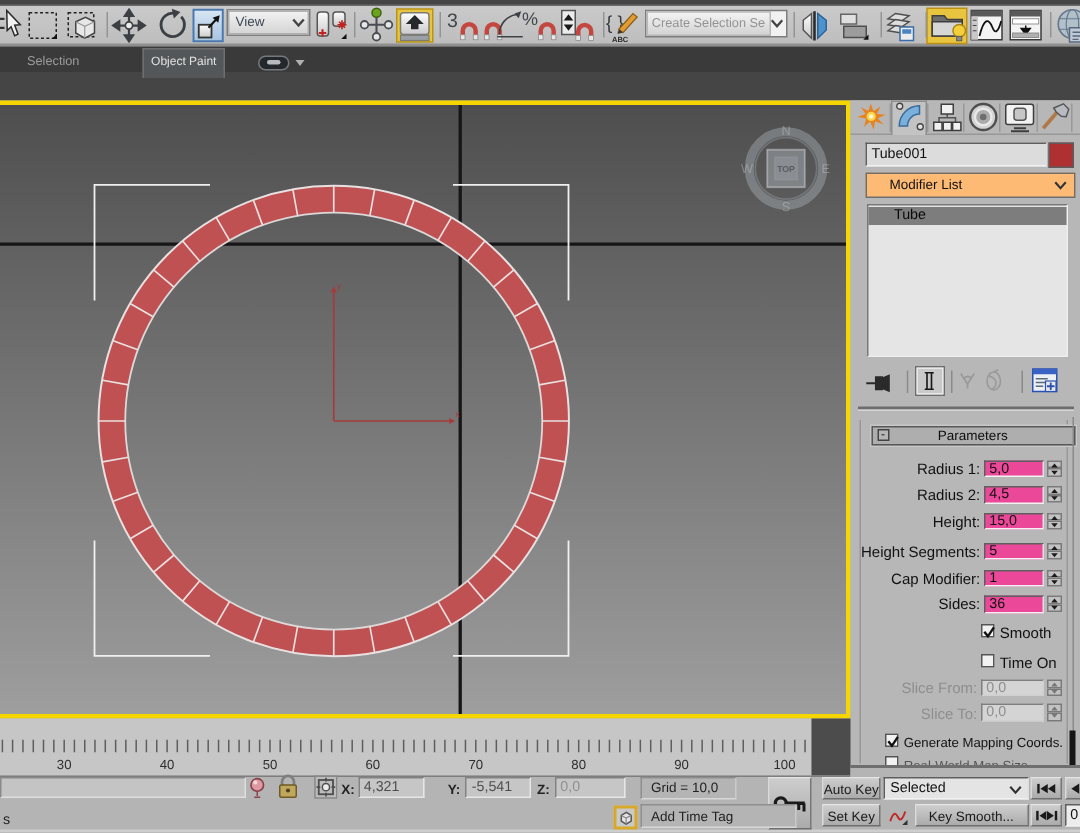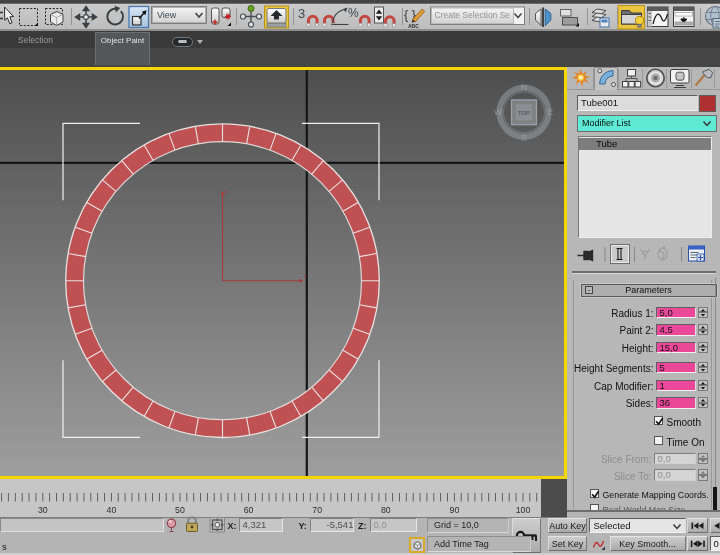--- a/index.html
+++ b/index.html
@@ -151,21 +151,21 @@
 <div class="tb-sep" style="left:236px"></div>
 <div class="tb-sep" style="left:292.5px"></div>
 <div class="tb-sep" style="left:402px"></div>
 <div class="tb-sep" style="left:529px"></div>
 <div class="tb-sep" style="left:586.5px"></div>
 <div class="tb-sep" style="left:616.5px"></div>
 <div class="tb-sep" style="left:699.5px"></div>
 <div class="a" style="left:0;top:31px;width:720px;height:17px;background:#3a3a3a"></div>
 <div class="a" style="left:0;top:48px;width:720px;height:19px;background:#454545"></div>
 <div class="a" style="left:18px;top:35px;font-size:8.5px;color:#9c9c9c">Selection</div>
-<div class="a" style="left:95px;top:31.5px;width:55px;height:33px;background:#54575a;border:1px solid #6e6e6e;border-bottom:none;color:#e2e2e2;font-size:8px;text-align:center;line-height:16.5px">Object Paint</div>
+<div class="a" style="left:95px;top:31.5px;width:55px;height:20px;background:#54575a;border:1px solid #6e6e6e;border-bottom:none;color:#e2e2e2;font-size:8px;text-align:center;line-height:16.5px">Object Paint</div>
 <div class="a" style="left:172px;top:36.5px;width:21px;height:10px;background:#23282c;border:1px solid #76797c;border-radius:5px"></div>
 <div class="a" style="left:178px;top:40px;width:9px;height:3px;background:#b8bcbe;border-radius:2px"></div>
 <div class="a" style="left:197px;top:40px;width:0;height:0;border-left:3.5px solid transparent;border-right:3.5px solid transparent;border-top:4px solid #b0b0b0"></div>
 <div class="a" style="left:0;top:67.2px;width:566.5px;height:2.5px;background:#f6d600"></div>
 <div class="a" style="left:0;top:476px;width:566.5px;height:2.6px;background:#f6d600"></div>
 <div class="a" style="left:564px;top:69.7px;width:2.5px;height:406.3px;background:#f6d600"></div>
 <svg class="a" style="left:0;top:69.7px" width="564" height="406.3" viewBox="0 0.7 564 406.3">
 <defs>
       <linearGradient id="vpg" x1="0" y1="0" x2="0" y2="1">
         <stop offset="0" stop-color="#4e4e4e"></stop>
@@ -243,21 +243,21 @@
 <rect x="6" y="4.2" width="8" height="8" rx="2" fill="#c6c6c6" stroke="#555"></rect>
 <path d="M6 17.5h8M4 19.5h12" stroke="#3e3e3e" stroke-width="1.2"></path>
 </g>
 <g transform="translate(127,2)">
 <path d="M1.5 17.5 L11 6.5" stroke="#b07848" stroke-width="2.4"></path>
 <path d="M8.5 4 L15 1.2 L18.5 4.8 L16.8 9.8 L13.5 9.5 L10 6.5 Z" fill="#b8bcc0" stroke="#54585c" stroke-width="1"></path>
 </g>
 </svg>
 <div class="fld" style="left:577px;top:95px;width:120.5px;height:16px;background:#dcdcdc;font-size:9.5px;line-height:14.5px">Tube001</div>
 <div class="a" style="left:699px;top:95px;width:17px;height:17px;background:#ae3030;border:1px solid #5c5c5c"></div>
-<div class="a" style="left:577px;top:115px;width:140px;height:17px;background:#5eead4;border:1px solid #6e6e6e;font-size:9px;color:#111;line-height:15px;padding-left:4px">Modifier List</div>
+<div class="a" style="left:577px;top:115px;width:140px;height:17px;background:#fdba74;border:1px solid #6e6e6e;font-size:9px;color:#111;line-height:15px;padding-left:15px">Modifier List</div>
 <svg class="a" style="left:702px;top:120px" width="10" height="8">
     <path d="M1.5 1.5l3.5 4 3.5-4" fill="none" stroke="#333" stroke-width="1.4"></path>
   </svg>
 <div class="a" style="left:578px;top:136px;width:133.5px;height:102px;background:#e5e5e5;border:1px solid #787878;border-bottom-color:#eee;border-right-color:#eee"></div>
 <div class="a" style="left:579px;top:137.5px;width:131.5px;height:12.5px;background:#7d7d7d;font-size:9.5px;color:#0a0a0a;line-height:12.5px;padding-left:17px">Tube</div>
 <svg class="a" style="left:566.5px;top:244px" width="153.5" height="22" viewBox="0 0 153.5 22">
 <g transform="translate(10,2)">
 <path d="M0.5 9.5 L7 9.5 M7 5.5 L11 5.5 L11 13.5 L7 13.5 Z M11 6.5 L15.5 4.5 L15.5 14.5 L11 12.5" fill="#2a2a2a" stroke="#2a2a2a" stroke-width="1.4"></path>
 </g>
 <path d="M38 3v15" stroke="#8a8a8a"></path>
@@ -284,21 +284,21 @@
 <div class="a" style="left:711px;top:280px;width:1px;height:229px;background:#989898"></div>
 <div class="a" style="left:580.5px;top:283.5px;width:136px;height:13px;background:#aeaeae;border:1px solid #585858;box-shadow:0 0 0 1px #c8c8c8;font-size:9px;color:#0e0e0e;text-align:center;line-height:11px">Parameters</div>
 <div class="a" style="left:584.5px;top:286px;width:8.5px;height:8px;background:#b6b6b6;border:1px solid #444;color:#111;font-size:8px;line-height:6px;text-align:center">-</div>
 <div class="lbl" style="right:66.5px;top:307.7px">Radius 1:</div>
 <div class="fld" style="left:655.5px;top:306.5px;width:40.5px;height:11.5px;line-height:9.5px">5,0</div>
 <div class="spin" style="left:697.5px;top:306.5px;height:5.8px"></div>
 <div class="spin" style="left:697.5px;top:312.3px;height:5.7px"></div>
 <svg class="a" style="left:697.5px;top:306.5px" width="10" height="11.5">
     <path d="M5 2l2.2 2.6H2.8ZM5 9.5l2.2-2.6H2.8Z" fill="#1a1a1a"></path>
   </svg>
-<div class="lbl" style="right:66.5px;top:325.2px">Paint 2:</div>
+<div class="lbl" style="right:66.5px;top:325.2px">Radius 2:</div>
 <div class="fld" style="left:655.5px;top:324.0px;width:40.5px;height:11.5px;line-height:9.5px">4,5</div>
 <div class="spin" style="left:697.5px;top:324.0px;height:5.8px"></div>
 <div class="spin" style="left:697.5px;top:329.8px;height:5.7px"></div>
 <svg class="a" style="left:697.5px;top:324.0px" width="10" height="11.5">
     <path d="M5 2l2.2 2.6H2.8ZM5 9.5l2.2-2.6H2.8Z" fill="#1a1a1a"></path>
   </svg>
 <div class="lbl" style="right:66.5px;top:342.7px">Height:</div>
 <div class="fld" style="left:655.5px;top:341.5px;width:40.5px;height:11.5px;line-height:9.5px">15,0</div>
 <div class="spin" style="left:697.5px;top:341.5px;height:5.8px"></div>
 <div class="spin" style="left:697.5px;top:347.3px;height:5.7px"></div>
@@ -465,24 +465,24 @@
 <rect x="21.5" y="8.3" width="11" height="8.2" rx="1" fill="#c0a75e" stroke="#6e5a22"></rect>
 <circle cx="27" cy="12" r="1.4" fill="#50421a"></circle>
 <rect x="45" y="2.5" width="14.5" height="14.5" fill="#bcbcbc" stroke="#888"></rect>
 <rect x="47.5" y="5" width="9.5" height="9.5" fill="none" stroke="#4e4e4e" stroke-width="1.2"></rect>
 <circle cx="52.3" cy="9.8" r="2.4" fill="#ececec" stroke="#4e4e4e" stroke-width="1"></circle>
 <path d="M52.3 3.5v2.5M52.3 13.5v2.5M46 9.8h2.5M56 9.8h2.5" stroke="#4e4e4e" stroke-width="1.2"></path>
 </svg>
 <div class="a" style="left:227.5px;top:520.5px;font-size:9px;font-weight:bold;color:#222">X:</div>
 <div class="a" style="left:238.5px;top:518px;width:44px;height:13.5px;background:#c6c6c6;border:1px solid #828282;border-bottom-color:#e6e6e6;border-right-color:#e6e6e6;font-size:9.5px;color:#4f4f4f;line-height:11.5px;padding-left:3px">4,321</div>
 <div class="a" style="left:298.5px;top:520.5px;font-size:9px;font-weight:bold;color:#222">Y:</div>
-<div class="a" style="left:309.5px;top:518px;width:44.5px;height:13.5px;background:#c6c6c6;border:1px solid #828282;border-bottom-color:#e6e6e6;border-right-color:#e6e6e6;font-size:9.5px;color:#4f4f4f;line-height:11.5px;padding-left:16px">-5,541</div>
+<div class="a" style="left:309.5px;top:518px;width:44.5px;height:13.5px;background:#c6c6c6;border:1px solid #828282;border-bottom-color:#e6e6e6;border-right-color:#e6e6e6;font-size:9.5px;color:#4f4f4f;line-height:11.5px;padding-left:4px">-5,541</div>
 <div class="a" style="left:358px;top:520.5px;font-size:9px;font-weight:bold;color:#222">Z:</div>
 <div class="a" style="left:369.5px;top:518px;width:47.5px;height:13.5px;background:#c6c6c6;border:1px solid #828282;border-bottom-color:#e6e6e6;border-right-color:#e6e6e6;font-size:9.5px;color:#909090;line-height:11.5px;padding-left:3px">0,0</div>
-<div class="sunkpn" style="left:427px;top:517.5px;width:82px;height:15px;line-height:13.5px;padding-left:6px">Grid = 10,0</div>
+<div class="sunkpn" style="left:427px;top:517.5px;width:64px;height:15px;line-height:13.5px;padding-left:6px">Grid = 10,0</div>
 <div class="raised" style="left:511.5px;top:518px;width:29.5px;height:35px"></div>
 <svg class="a" style="left:511.5px;top:518px" width="29.5" height="35">
     <g stroke="#1a1a1a" fill="none">
 <circle cx="8.5" cy="17.5" r="3.6" stroke-width="2.2"></circle>
 <path d="M12 17.5h12.5" stroke-width="2.4"></path>
 <path d="M20.5 17.5v4.5M24 17.5v5.5" stroke-width="2"></path>
 </g>
   </svg>
 <div class="raised" style="left:548px;top:517.5px;width:39px;height:15.5px;line-height:14px">Auto Key</div>
 <div class="raised" style="left:548px;top:535.5px;width:39px;height:15.5px;line-height:14px">Set Key</div>

